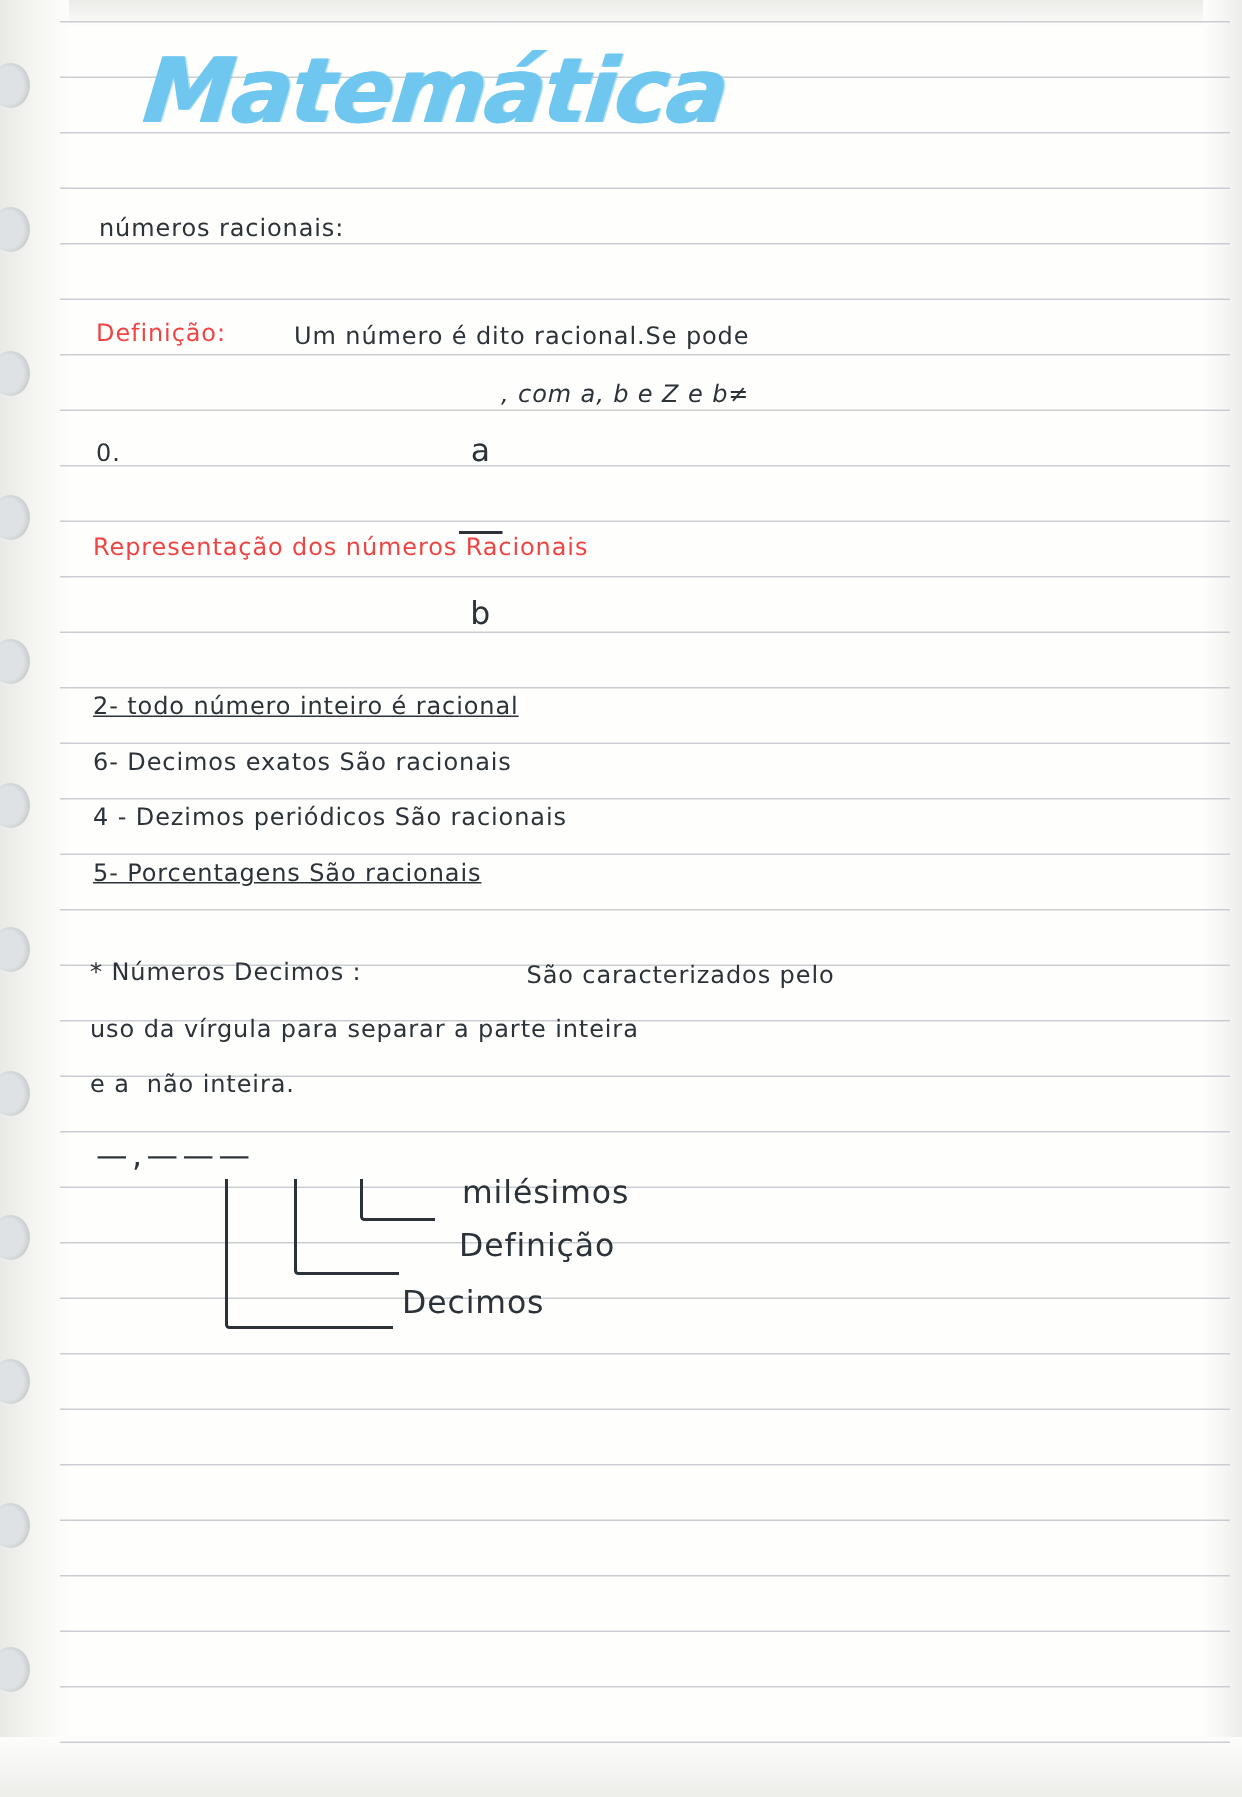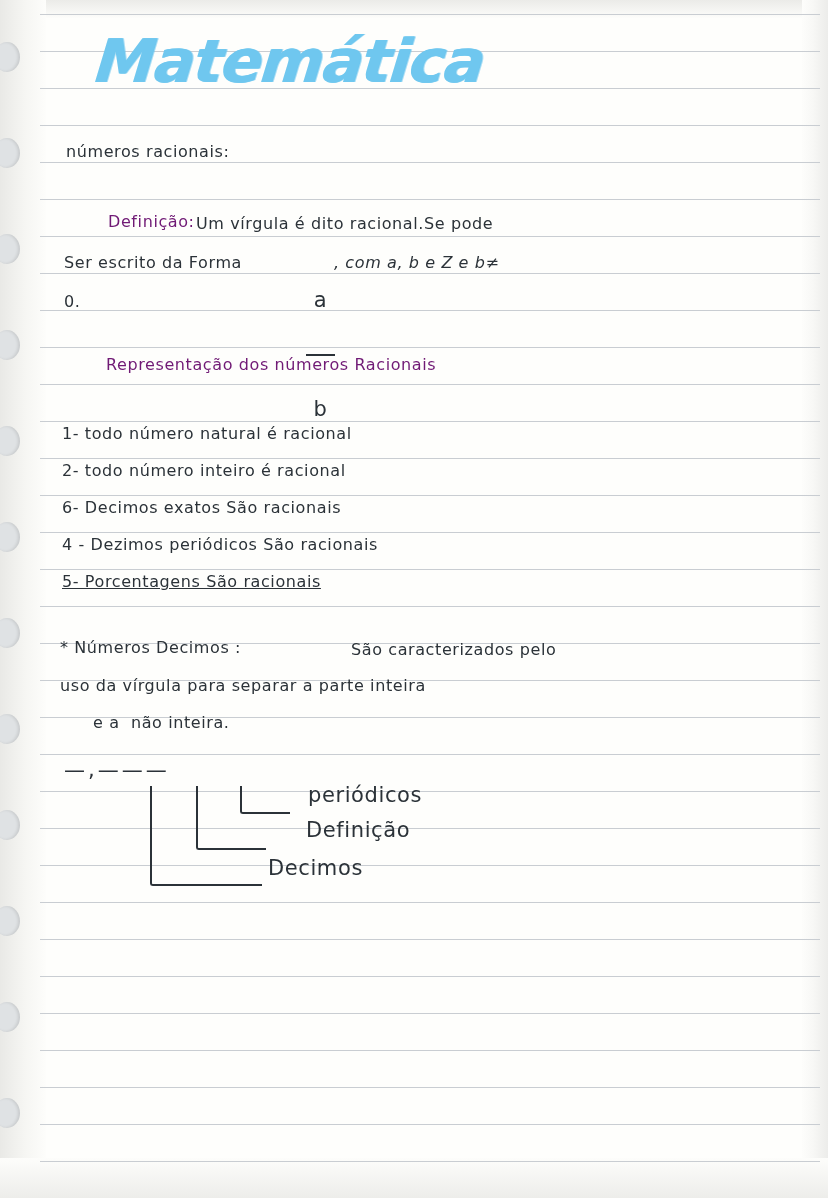--- a/index.html
+++ b/index.html
@@ -72,21 +72,21 @@
 
   
   .hw {
     position: absolute;
     font-family: "DejaVu Sans", sans-serif;
     color: #2c3136;
     white-space: pre;
     letter-spacing: 0.6px;
   }
   .ink-dark  { color: #2b3238; }
-  .ink-blue  { color: #701a75; margin-left: 44px; }
+  .ink-blue  { color: #ef4444; }
   .title {
     color: #6fc7ef;
     font-weight: bold;
     font-style: italic;
     font-size: 60px;
     letter-spacing: -1px;
     transform: skewX(-6deg);
     text-shadow: 1px 0 0 #6fc7ef, 2px 0 0 rgba(111,199,239,0.55);
   }
   .h-line { font-size: 16px; }
@@ -170,47 +170,45 @@
       <div class="hole" style="top: 906px;"></div>
       <div class="hole" style="top: 1002px;"></div>
       <div class="hole" style="top: 1098px;"></div>
     </div>
 
   <div class="hw title" style="left:96px; top:26px;">Matemática</div>
 
   <div class="hw h-line ink-dark" style="left:66px; top:142px;">números racionais:</div>
 
   <div class="hw h-line ink-blue" style="left:64px; top:212px;">Definição:</div>
-  <div class="hw h-line ink-dark" style="left:196px; top:214px;">Um vírgula é dito racional.Se pode</div>
-
-  <div class="hw h-line ink-dark" style="left:64px; top:253px;">Ser escrito da Forma</div>
+  <div class="hw h-line ink-dark" style="left:196px; top:214px;">Um número é dito racional.Se pode</div>
+
   <div class="hw frac ink-dark" style="position:absolute; left:306px; top:248px;">
     <span class="num">a</span>
     <span class="bar"></span>
     <span class="den">b</span>
   </div>
   <div class="hw h-line ink-dark" style="left:334px; top:253px;font-style:italic;">, com a, b e Z e b≠</div>
 
   <div class="hw h-line ink-dark" style="left:64px; top:292px;">0.</div>
 
   <div class="hw h-line ink-blue" style="left:62px; top:355px;text-align:center;">Representação dos números Racionais</div>
 
-  <div class="hw h-line ink-dark" style="left:62px; top:424px;">1- todo número natural é racional</div>
-  <div class="hw h-line ink-dark" style="left:62px; top:461px;">2- todo número inteiro é racional</div>
+  <div class="hw h-line ink-dark" style="left:62px; top:461px;text-decoration:underline;">2- todo número inteiro é racional</div>
   <div class="hw h-line ink-dark" style="left:62px; top:498px;">6- Decimos exatos São racionais</div>
   <div class="hw h-line ink-dark" style="left:62px; top:535px;">4 - Dezimos periódicos São racionais</div>
   <div class="hw h-line ink-dark" style="left:62px; top:572px;text-decoration:underline;">5- Porcentagens São racionais</div>
 
   <div class="hw h-line ink-dark" style="left:60px; top:638px;">* Números Decimos :</div>
   <div class="hw h-line ink-dark" style="left:351px; top:640px;">São caracterizados pelo</div>
   <div class="hw h-line ink-dark" style="left:60px; top:676px;">uso da vírgula para separar a parte inteira</div>
-  <div class="hw h-line ink-dark" style="left:60px; top:713px;margin-left:33px;">e a  não inteira.</div>
+  <div class="hw h-line ink-dark" style="left:60px; top:713px;">e a  não inteira.</div>
 
   <div class="hw h-line-sm ink-dark" style="left:64px; top:758px; letter-spacing:3px;">—,———</div>
 
   <div class="bracket" style="left:150px; top:786px; width:110px; height:98px;"></div>
   <div class="bracket" style="left:196px; top:786px; width:68px; height:62px;"></div>
   <div class="bracket" style="left:240px; top:786px; width:48px; height:26px;"></div>
 
-  <div class="hw h-line-sm ink-dark" style="left:308px; top:783px;">periódicos</div>
+  <div class="hw h-line-sm ink-dark" style="left:308px; top:783px;">milésimos</div>
   <div class="hw h-line-sm ink-dark" style="left:306px; top:818px;">Definição</div>
   <div class="hw h-line-sm ink-dark" style="left:268px; top:856px;">Decimos</div>
 </div>
 
 </body></html>

